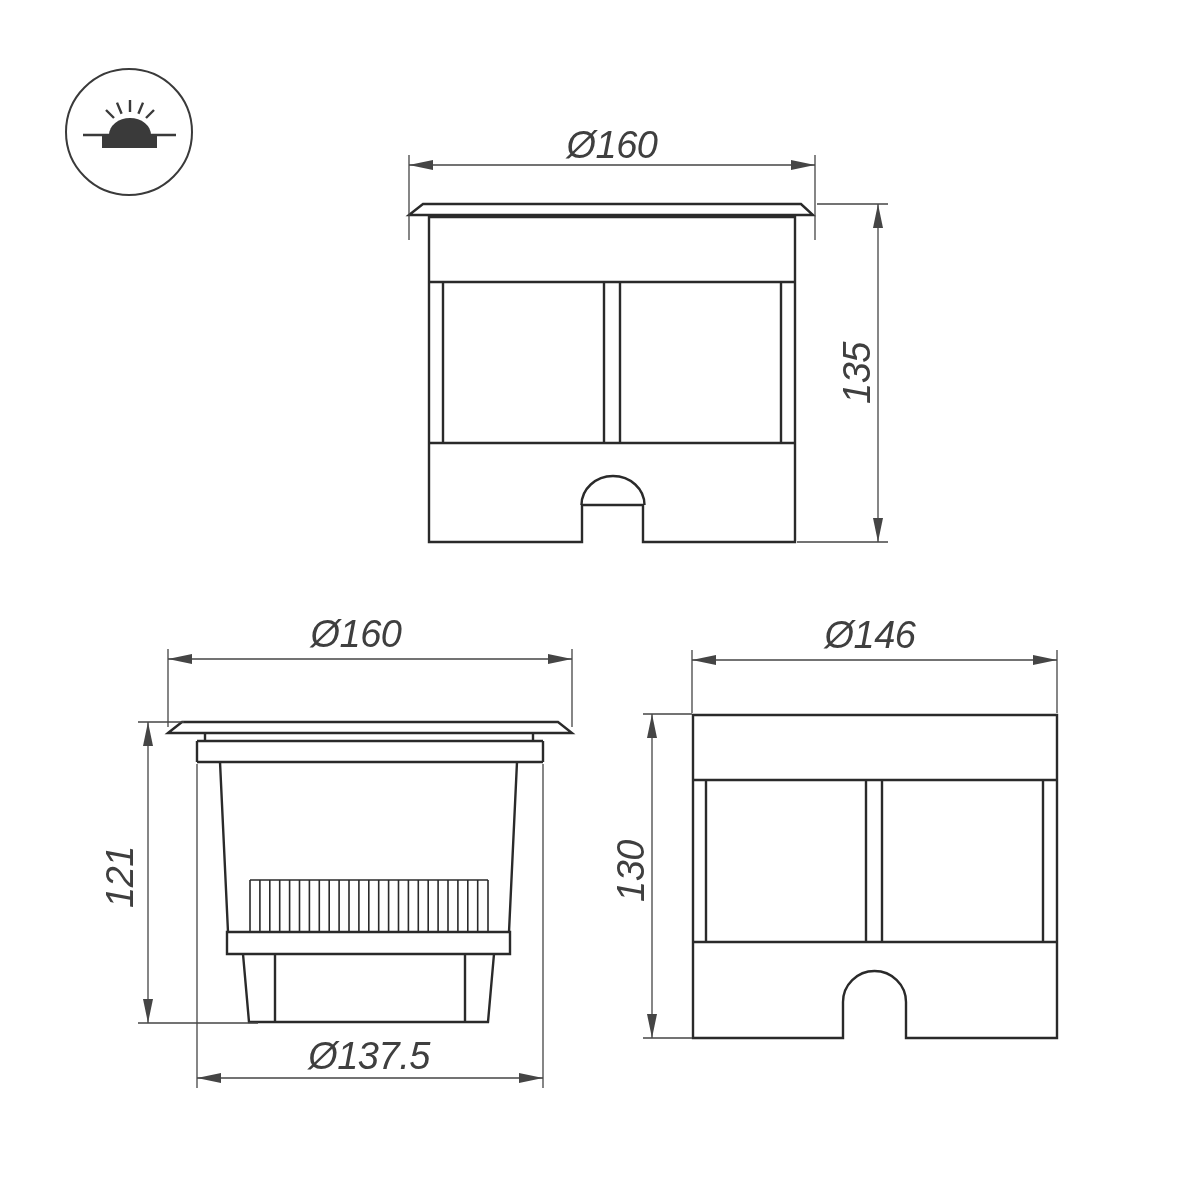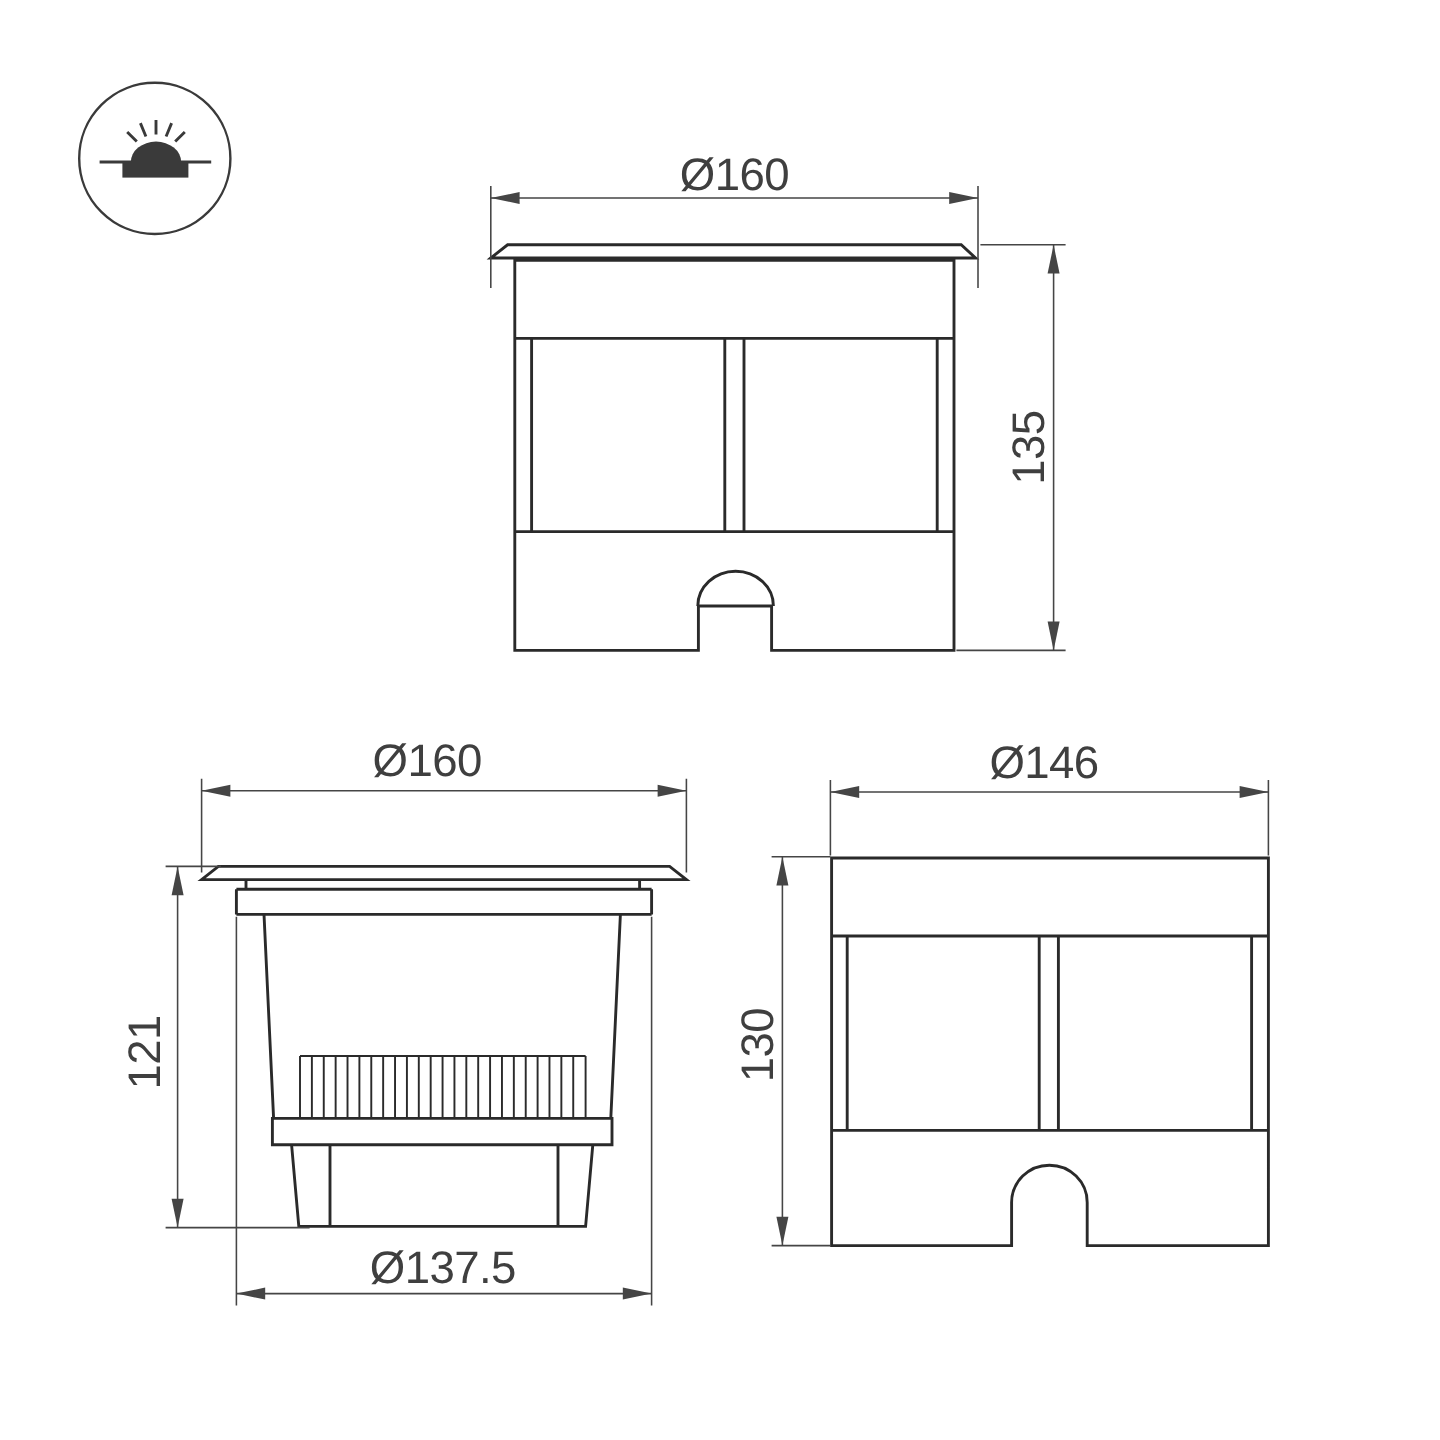--- a/index.html
+++ b/index.html
@@ -1,17 +1,17 @@
 <!DOCTYPE html>
 <html style="--c-background: #ffffff; --c-outline: #2a2a2a; --c-dimension: #454545; --c-text: #3f3f3f; --c-icon_fill: #3a3a3a;"><head>
 <meta charset="utf-8">
 <style>
   html,body{margin:0;padding:0;background:var(--c-background,#fff);}
   .stage{position:relative;width:1200px;height:1172px;background:var(--c-background,#fff);overflow:hidden;
-         font-family:"Liberation Sans", sans-serif;}
+         font-family:"Liberation Sans", sans-serif;font-style:italic;}
   svg{display:block}
   .ol{stroke:var(--c-outline,#2a2a2a);stroke-width:2.4;fill:none;stroke-linejoin:miter;stroke-linecap:butt;}
   .fin{stroke:var(--c-outline,#2a2a2a);stroke-width:1.6;fill:none;}
   .thin{stroke:var(--c-dimension,#454545);stroke-width:1.3;fill:none;}
   .arr{fill:var(--c-dimension,#454545);stroke:none;}
   .dimtext{fill:var(--c-text,#3f3f3f);font-family:"Liberation Sans",sans-serif;font-size:38px;
            letter-spacing:-0.5px;}
   .icon-fill{fill:var(--c-icon_fill,#3a3a3a);stroke:none;}
   .icon-stroke{stroke:var(--c-icon_fill,#3a3a3a);stroke-width:2.4;fill:none;}
 </style>

